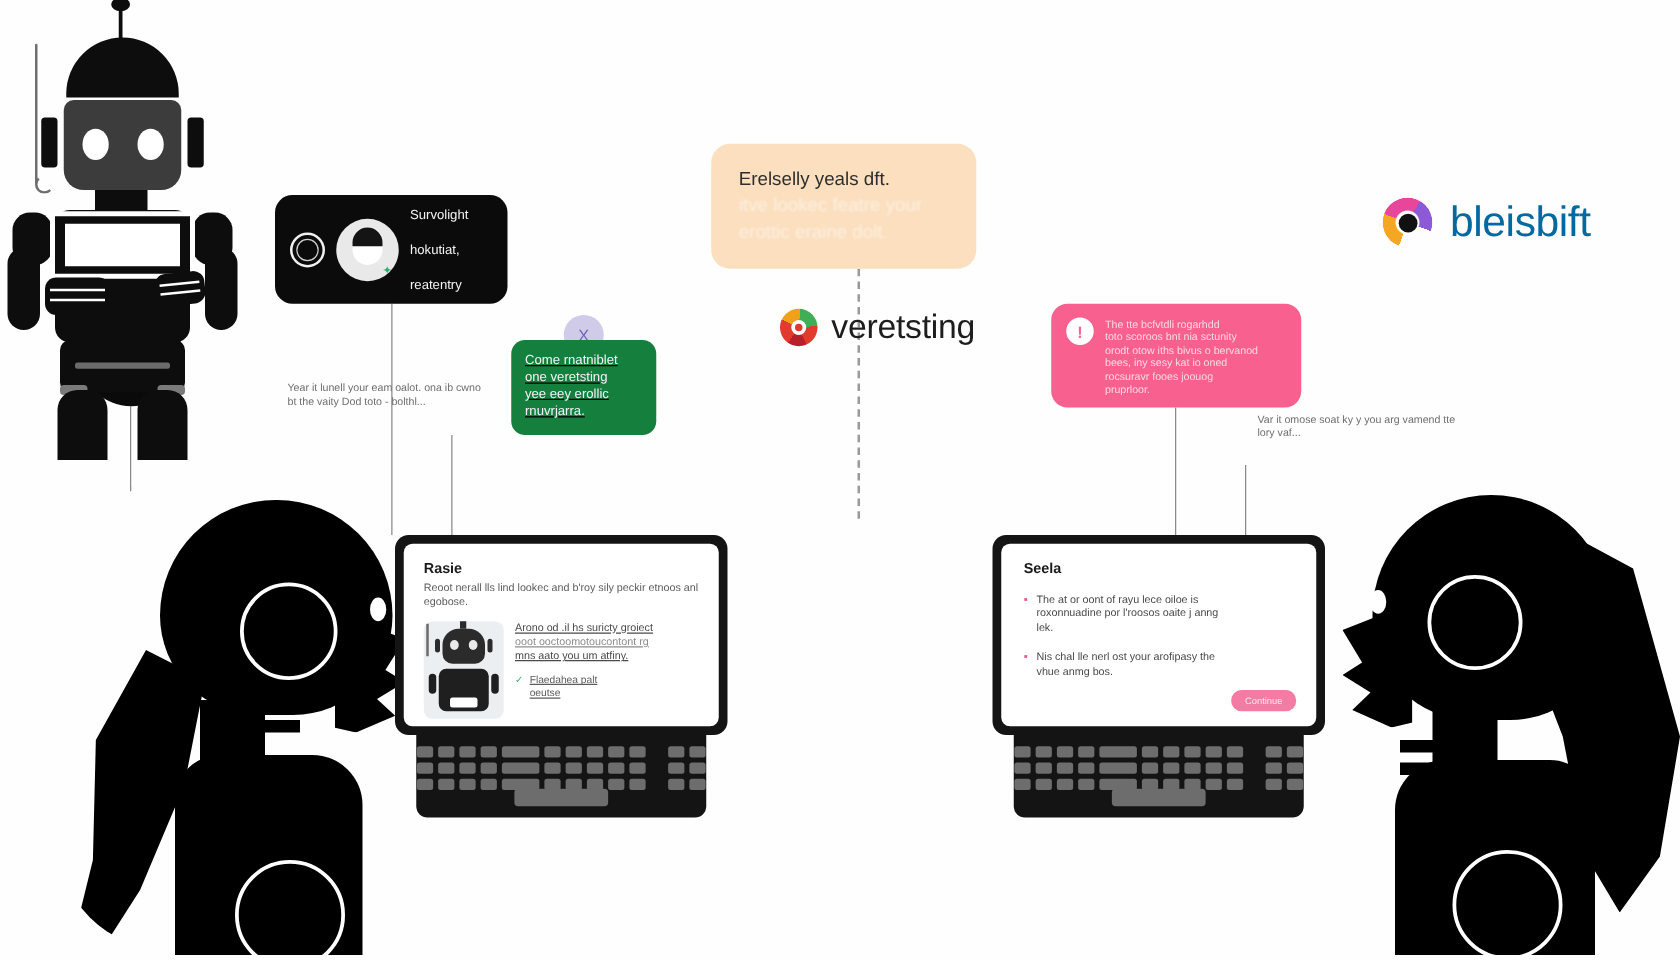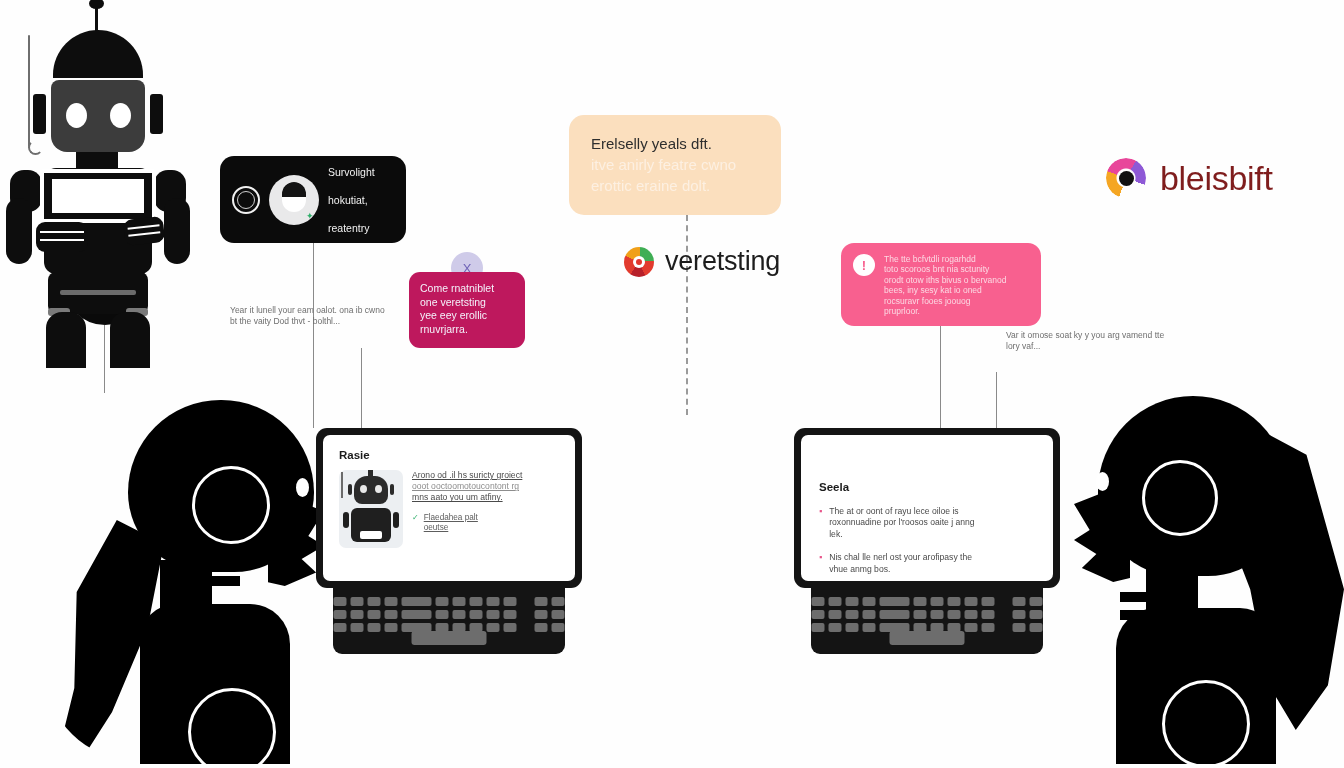--- a/index.html
+++ b/index.html
@@ -16,21 +16,21 @@
   .leader.v{width:1px;}
   .dashed{position:absolute;width:0;border-left:2px dashed #9a9a9a;}
 
   
   #brand-logo{left:1106px;top:158px;display:flex;align-items:center;gap:14px;}
   .brand-mark{width:40px;height:40px;position:relative;}
   .brand-mark .seg{position:absolute;inset:0;border-radius:50%;}
   .brand-mark .s1{background:conic-gradient(from 200deg,#f5a623 0deg 90deg,#e8469a 90deg 190deg,#8e59d6 190deg 270deg,rgba(255,255,255,0) 270deg 360deg);
     -webkit-mask:radial-gradient(circle,transparent 9px,#000 10px);mask:radial-gradient(circle,transparent 9px,#000 10px);}
   .brand-mark .dot{position:absolute;left:13px;top:13px;width:15px;height:15px;border-radius:50%;background:#111;}
-  .brand-word{font-size:34px;color:#7f1d1d;letter-spacing:-.3px;}
+  .brand-word{font-size:34px;color:#0369a1;letter-spacing:-.3px;}
 
   
   #center-logo{left:624px;top:246px;display:flex;align-items:center;gap:11px;}
   .cl-mark{width:30px;height:30px;border-radius:50%;position:relative;
      background:conic-gradient(from 215deg,#e23b2e 0deg 80deg,#f0a019 80deg 150deg,#3fae54 150deg 230deg,#e23b2e 230deg 300deg,#b7202a 300deg 360deg);}
   .cl-mark:after{content:"";position:absolute;left:9px;top:9px;width:12px;height:12px;border-radius:50%;background:#fff;}
   .cl-mark:before{content:"";position:absolute;left:12px;top:12px;width:6px;height:6px;border-radius:50%;background:#e2382e;z-index:2;}
   .cl-word{font-size:27px;color:#1d1d1d;letter-spacing:-.2px;}
 
   
@@ -52,22 +52,22 @@
   .eye-glyph .pup{position:absolute;left:20px;top:10px;width:5px;height:5px;border-radius:50%;background:#fff;}
   .eye-glyph .brow{position:absolute;right:1px;top:-4px;width:12px;height:7px;border-top:2px solid #fff;border-right:2px solid #fff;border-radius:0 8px 0 0;transform:rotate(6deg);}
 
   
   #peach-bubble{left:569px;top:115px;width:212px;height:100px;background:#fbdfbe;border-radius:15px;
      padding:18px 22px;box-sizing:border-box;}
   #peach-bubble .ln{font-size:15px;line-height:21px;color:#2e2e2e;filter:blur(.35px);}
   #peach-bubble .ln.ghost{color:#fdf0e2;filter:blur(.7px);}
 
   
-  #purple-bubble{left:409px;top:272px;width:116px;height:76px;background:#be185d;border-radius:11px;
-     padding:10px 11px;box-sizing:border-box;}
+  #purple-bubble{left:409px;top:272px;width:116px;height:76px;background:#15803d;border-radius:11px;
+     padding:10px 11px;box-sizing:border-box;text-decoration:underline;}
   #purple-bubble .ln{font-size:10.5px;line-height:13.5px;color:#f4f2fb;filter:blur(.4px);}
   #purple-avatar{left:451px;top:252px;width:32px;height:32px;border-radius:50%;background:#cfcbe9;
      display:flex;align-items:center;justify-content:center;color:#6f63b7;font-size:13px;}
 
   
   #pink-bubble{left:841px;top:243px;width:200px;height:83px;background:#f8608f;border-radius:13px;
      padding:11px 12px;box-sizing:border-box;display:flex;gap:9px;}
   #pink-bubble .ico{width:22px;height:22px;border-radius:50%;background:#fff;flex:none;
      display:flex;align-items:center;justify-content:center;color:#f8608f;font-size:13px;font-weight:700;}
   #pink-bubble .txt .ln{font-size:8.5px;line-height:10.4px;color:#fcd8e3;filter:blur(.35px);}
@@ -113,21 +113,21 @@
   .card-right .ln{font-size:8.6px;line-height:11.2px;color:#4a4a4a;filter:blur(.4px);text-decoration:underline;}
   .card-right .ln.dim{color:#8d8d8d;}
   .checkrow{display:flex;gap:5px;margin-top:9px;}
   .chk{color:#2fae6a;font-size:8px;line-height:10px;flex:none;}
   .checkrow .ln{font-size:8.2px;line-height:10.4px;color:#5d5d5d;}
 
   
   #laptop-right{left:794px;top:428px;}
   #laptop-right .lid{width:266px;height:160px;}
   #laptop-right .base{width:232px;height:66px;margin:0 auto;}
-  #card-right-body{padding:14px 18px;box-sizing:border-box;position:relative;height:100%;margin-top:32px;}
+  #card-right-body{padding:14px 18px;box-sizing:border-box;position:relative;height:100%;}
   .bullets{margin-top:13px;display:flex;flex-direction:column;gap:12px;}
   .bullet{display:flex;gap:7px;}
   .bdot{color:#e8558a;font-size:9px;line-height:11px;flex:none;}
   .bullet .ln{font-size:8.6px;line-height:11.4px;color:#4a4a4a;filter:blur(.4px);}
   #card-cta{position:absolute;right:16px;bottom:12px;background:#f47ba4;color:#fde6ee;border:none;
      border-radius:9px;padding:4px 11px;font-size:7.5px;filter:blur(.5px);font-family:inherit;}
 
   
   .android{position:absolute;}
   .sil{position:absolute;background:#000;}
@@ -209,21 +209,21 @@
   <div class="abs" id="eye-badge">
     <div class="eye-glyph">
       <div class="lid"></div>
         <div class="pup"></div>
         <div class="brow"></div>
     </div>
   </div>
 
   <div class="abs" id="peach-bubble">
     <div class="ln">Erelselly yeals dft.</div>
-    <div class="ln ghost">itve anirly featre cwno</div>
+    <div class="ln ghost">itve lookec featre your</div>
     <div class="ln ghost">erottic eraine dolt.</div>
   </div>
 
   <div class="abs" id="purple-avatar">
     <span>X</span>
   </div>
   <div class="abs" id="purple-bubble">
     <div class="ln">Come rnatniblet</div>
     <div class="ln">one veretsting</div>
     <div class="ln">yee eey erollic</div>
@@ -237,21 +237,21 @@
     <div class="txt">
       <div class="ln">The tte bcfvtdli rogarhdd</div>
       <div class="ln">toto scoroos bnt nia sctunity</div>
       <div class="ln">orodt otow iths bivus o bervanod</div>
       <div class="ln">bees, iny sesy kat io oned</div>
       <div class="ln">rocsuravr fooes joouog</div>
       <div class="ln">pruprloor.</div>
     </div>
   </div>
 
-  <div class="note" id="note-left">Year it lunell your eam oalot. ona ib cwno bt the vaity Dod thvt - bolthl...</div>
+  <div class="note" id="note-left">Year it lunell your eam oalot. ona ib cwno bt the vaity Dod toto - bolthl...</div>
   <div class="note" id="note-right">Var it omose soat ky y you arg vamend tte lory vaf...</div>
 
   <div class="android" style="left:20px;top:390px;width:320px;height:378px;">
     <div class="sil" style="left:108px;top:10px;width:186px;height:172px;border-radius:93px 93px 80px 80px;"></div>
     <div class="sil" style="left:248px;top:100px;width:56px;height:96px;clip-path:polygon(0 0,100% 22%,72% 48%,100% 58%,60% 72%,86% 86%,30% 100%,0 96%);"></div>
     <div class="sil" style="left:26px;top:130px;width:118px;height:240px;border-radius:60px 10px 40px 120px;clip-path:polygon(60% 0,100% 10%,86% 45%,56% 80%,30% 100%,10% 98%,24% 70%,26% 30%);"></div>
     <div class="sil" style="left:140px;top:170px;width:52px;height:64px;"></div>
     <div class="sil" style="left:120px;top:214px;width:150px;height:160px;border-radius:36px 40px 0 0;"></div>
     <div class="sil" style="left:186px;top:168px;width:34px;height:10px;"></div>
     <div class="sil" style="left:186px;top:186px;width:34px;height:10px;"></div>
@@ -299,20 +299,21 @@
     <div class="rb rb-kneeR"></div>
     <div class="rb rb-legL"></div>
     <div class="rb rb-legR"></div>
   </div>
 
   <div class="laptop" id="laptop-left">
     <div class="lid">
       <div class="screen">
         <div id="card-left-body">
           <div class="card-title">Rasie</div>
+          <div class="card-sub">Reoot nerall lls lind lookec and b'roy sily peckir etnoos anl egobose.</div>
           <div class="card-split">
             <div class="thumb">
               <div class="mini-robot">
                 <div class="mr-ant"></div>
                 <div class="mr-head">
                     <div class="mr-eye l"></div>
                     <div class="mr-eye r"></div>
                     <div class="mr-ear l"></div>
                     <div class="mr-ear r"></div>
                   </div>

